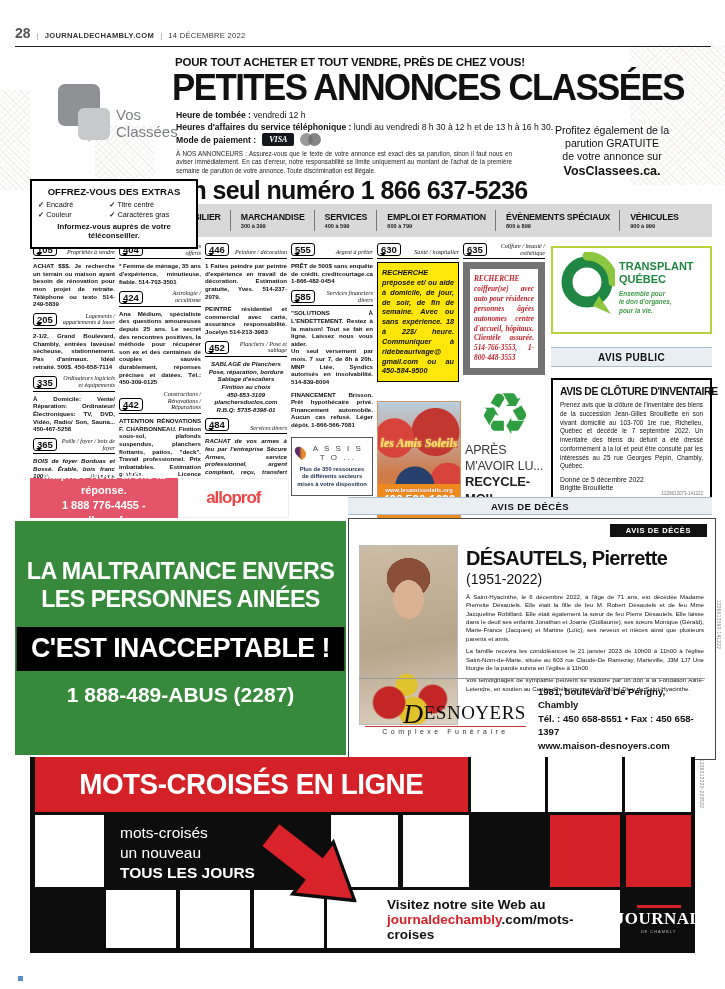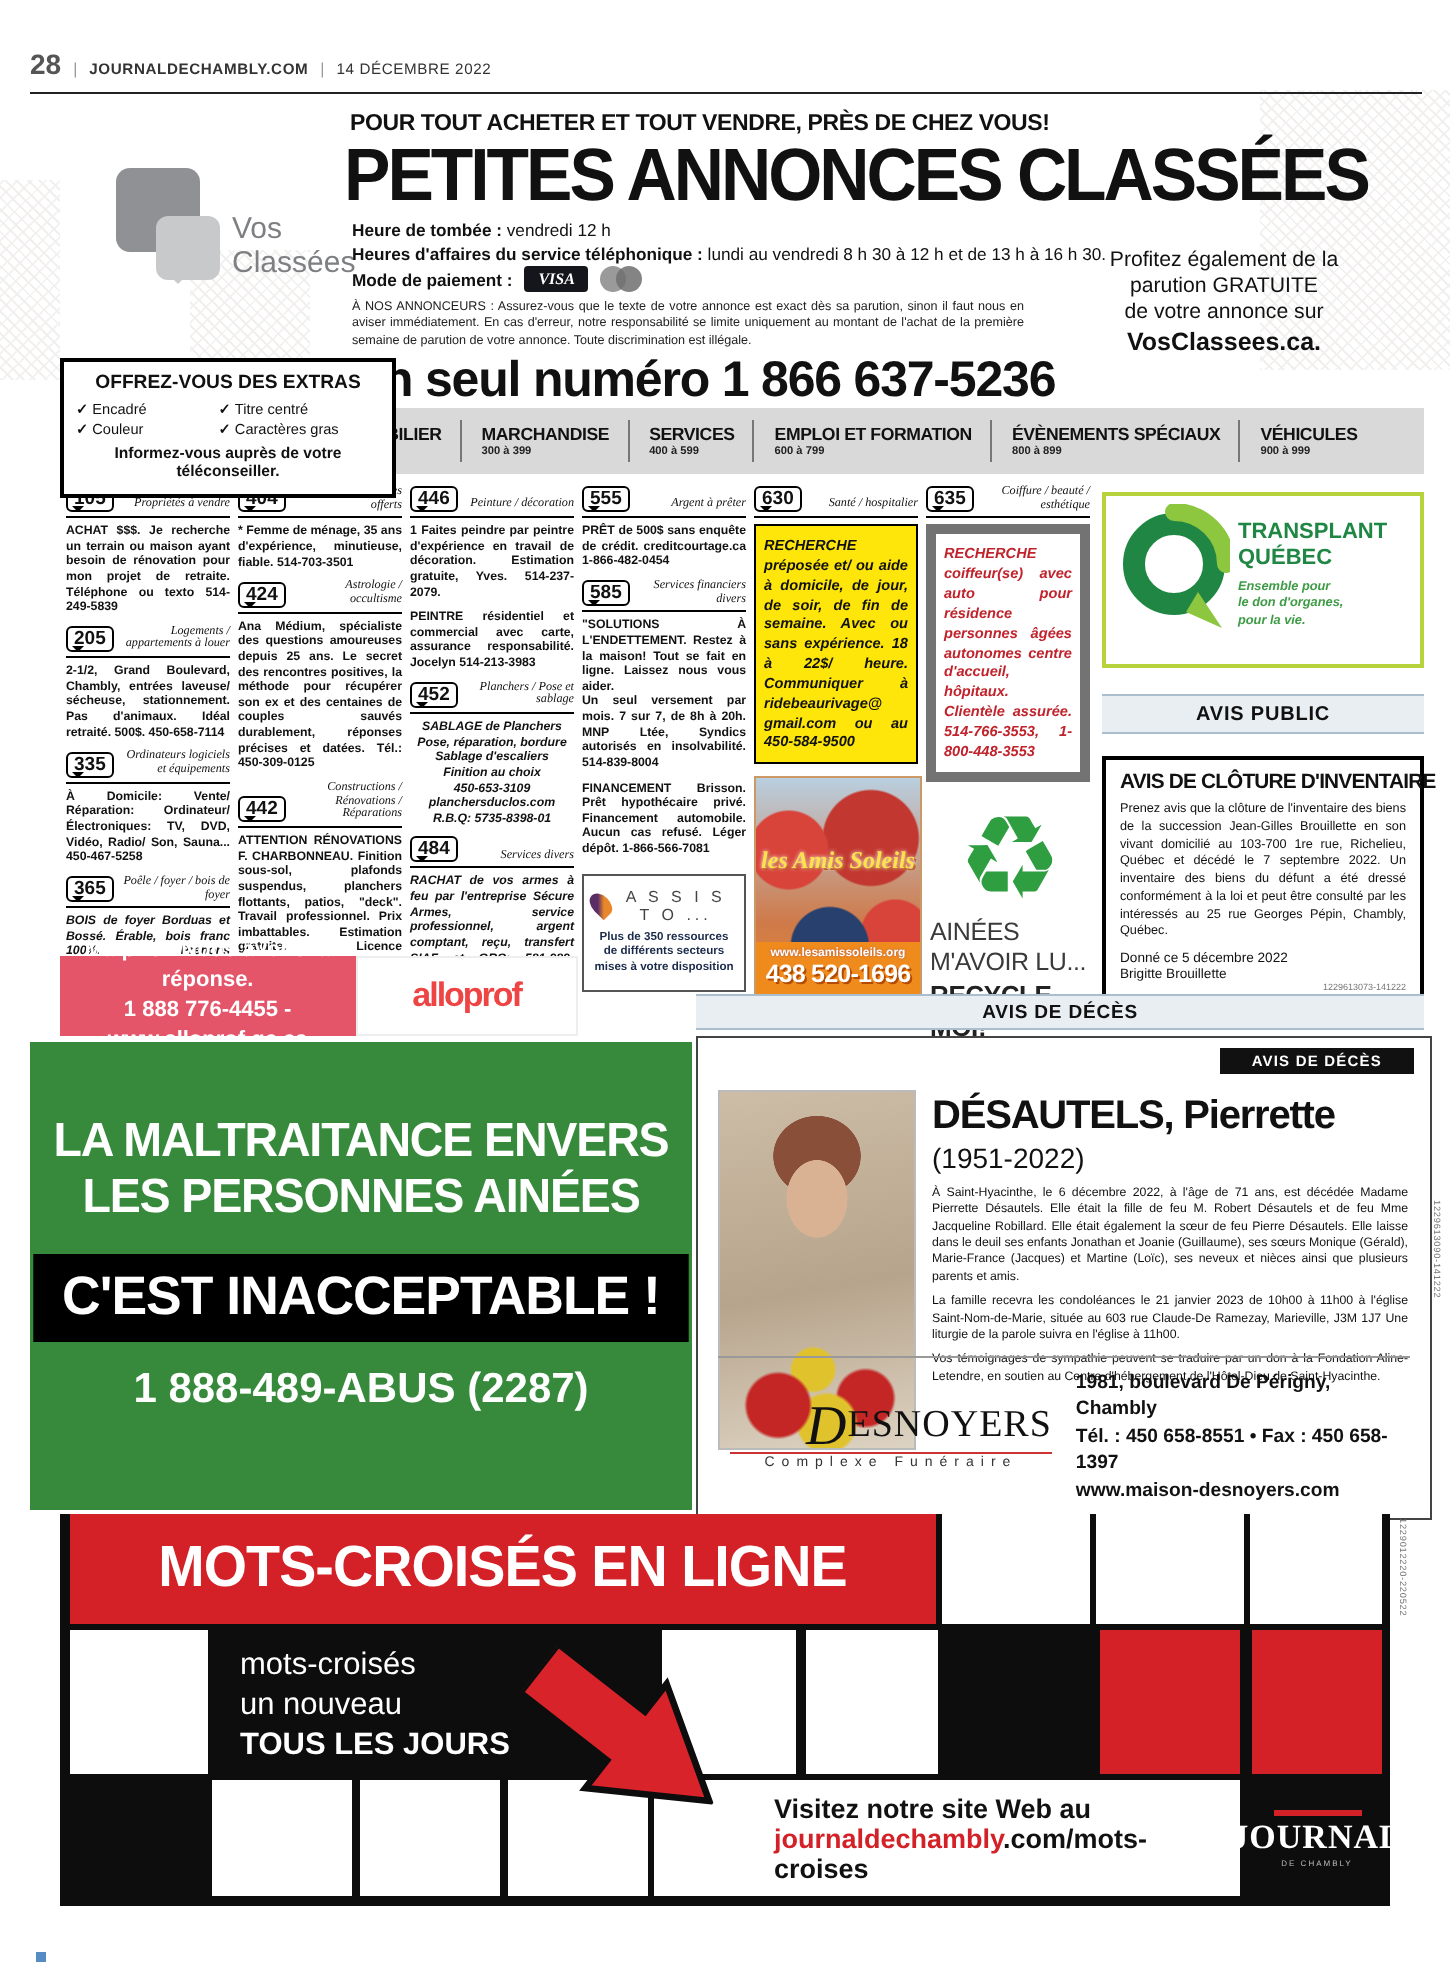--- a/index.html
+++ b/index.html
@@ -50,23 +50,23 @@
   .sec-head{display:flex;align-items:flex-end;border-bottom:1px solid #000;padding-bottom:2px;margin:4px 0 3px;}
   .sec-head:first-child{margin-top:0;}
   .sec-num{position:relative;border:1.3px solid #000;border-radius:3px;padding:0 3px;font-size:9.5px;font-weight:bold;background:#fff;}
   .sec-num::after{content:"";position:absolute;left:2px;bottom:-4px;border:3px solid transparent;border-top-color:#000;}
   .sec-label{flex:1;text-align:right;font-family:"Liberation Serif",serif;font-style:italic;font-size:6.1px;line-height:1.1;color:#111;padding-left:3px;}
   .ad{font-size:6.15px;line-height:1.24;margin-bottom:5px;text-align:justify;white-space:pre-line;}
   .ad.b{font-weight:bold;}
   .ad.i{font-style:italic;}
   .ad.c{text-align:center;}
   .ad.hl-yellow{background:#ffe60a;border:1px solid #000;padding:5px 4px;font-size:7.3px;line-height:1.35;}
-  .ad.hl-pink{border:5px solid #737373;padding:5px 4px;color:#c0232c;font-size:7.3px;line-height:1.35;}
-  
-  .amis{margin-top:6px;width:82px;height:120px;position:relative;overflow:hidden;border:1px solid #c96;}
+  .ad.hl-pink{border:7px solid #737373;padding:5px 4px;color:#c0232c;font-size:7.3px;line-height:1.35;font-family:Liberation Serif, serif;}
+  
+  .amis{margin-top:19px;width:82px;height:120px;position:relative;overflow:hidden;border:1px solid #c96;}
   .amis .photo{position:absolute;inset:0;background:
     radial-gradient(circle at 20% 30%,#d8433a 0 18%,transparent 19%),
     radial-gradient(circle at 70% 25%,#c23830 0 22%,transparent 23%),
     radial-gradient(circle at 45% 70%,#27406e 0 20%,transparent 21%),
     radial-gradient(circle at 85% 65%,#d8433a 0 16%,transparent 17%),
     linear-gradient(180deg,#b9cfe0 0%,#cf7a4a 60%,#e8882b 100%);}
   .amis .logo{position:absolute;left:0;right:0;top:34px;text-align:center;font-family:"Liberation Serif",serif;font-style:italic;font-weight:bold;font-size:12px;color:#ffe14d;text-shadow:0 0 2px #fff,1px 1px 0 #b34b00;}
   .amis .bar{position:absolute;left:0;right:0;bottom:0;height:38px;background:#ef8a1d;text-align:center;color:#fff;}
   .amis .url{font-size:6px;font-weight:bold;margin-top:3px;text-shadow:0 0 1px #a55;}
   .amis .tel{font-size:12.5px;font-weight:bold;letter-spacing:-.4px;text-shadow:1px 1px 0 #b34b00;}
@@ -348,21 +348,21 @@
     <div class="col">
       <div class="sections">
           <div class="sec-head">
             <span class="sec-num">635</span>
             <span class="sec-label">Coiffure / beauté / esthétique</span>
           </div>
           <div class="ad b i hl-pink">RECHERCHE coiffeur(se) avec auto pour résidence personnes âgées autonomes centre d'accueil, hôpitaux. Clientèle assurée. 514-766-3553, 1-800-448-3553</div>
         </div>
       <div class="recycle">
         <span class="glyph">♻</span>
-        <div class="l">AINÉES</div>
+        <div class="l">APRÈS</div>
         <div class="l">M'AVOIR LU...</div>
         <div class="l strong">RECYCLE-MOI!</div>
       </div>
     </div>
   </div>
 
   <div class="rightcol">
     <div class="transplant">
       <svg width="56" height="76" viewBox="0 0 56 76" style="position:absolute;left:6px;top:4px;">
         <circle cx="28" cy="30" r="20" fill="none" stroke="#1f8743" stroke-width="11"></circle>

